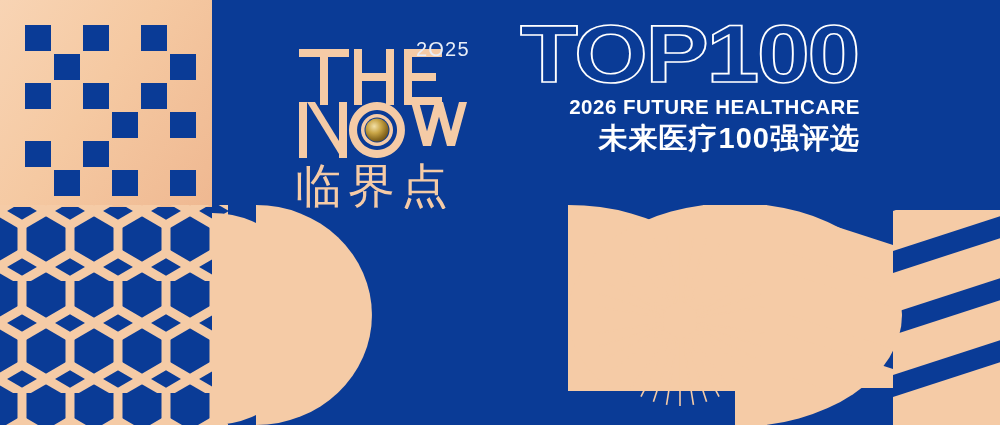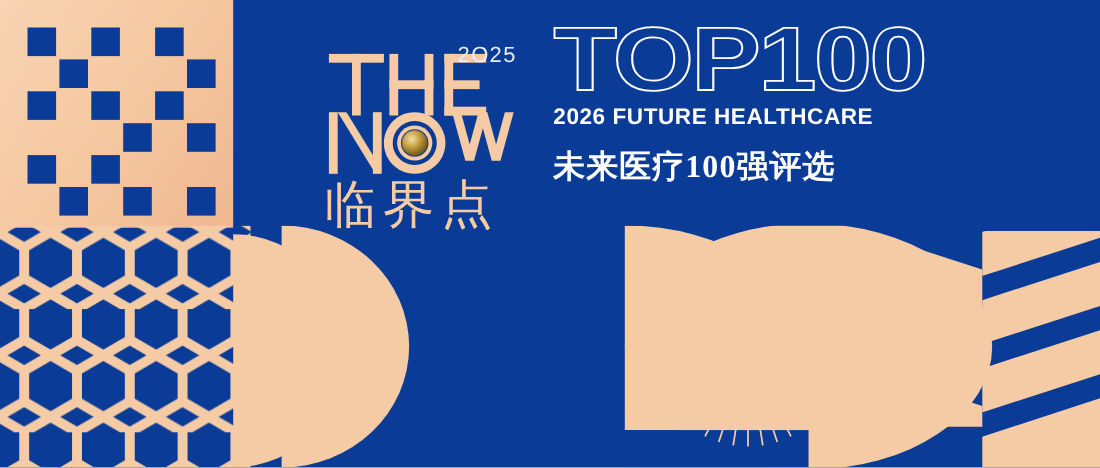--- a/index.html
+++ b/index.html
@@ -49,43 +49,43 @@
   #stripes-right svg{ display:block; }
 
   
   #logo-block{
     position:absolute; left:292px; top:34px; width:195px; height:175px;
   }
   #logo-block svg{ display:block; width:100%; height:100%; }
 
   
   #headline-block{
-    position:absolute; left:503px; top:20px; width:340px; height:170px;
+    position:absolute; left:520px; top:20px; width:340px; height:170px;text-align:right;
   }
   #top100-wrap{ width:100%; height:72px; }
   #top100-wrap svg{ display:block; width:100%; height:100%; }
 
   .hl-en{
     color:#ffffff;
     font-family:"Liberation Sans", sans-serif;
     font-weight:bold;
     font-size:20.5px;
     letter-spacing:0.5px;
     line-height:1.06;
     white-space:nowrap;
   }
   #hl-line1{ margin-top:4px; }
   #hl-cn{
     color:#ffffff;
-    font-family:Liberation Serif, serif;
+    font-family:Liberation Sans, sans-serif;
     font-weight:bold;
     font-size:29px;
     letter-spacing:1px;
     line-height:1.12;
-    margin-top:18px;
+    margin-top:4px;
     white-space:nowrap;
   }
 </style>
 </head>
 <body>
 
 <div id="banner">
 
   <div id="checker-block">
     <svg viewBox="0 0 212 207" preserveAspectRatio="none">

